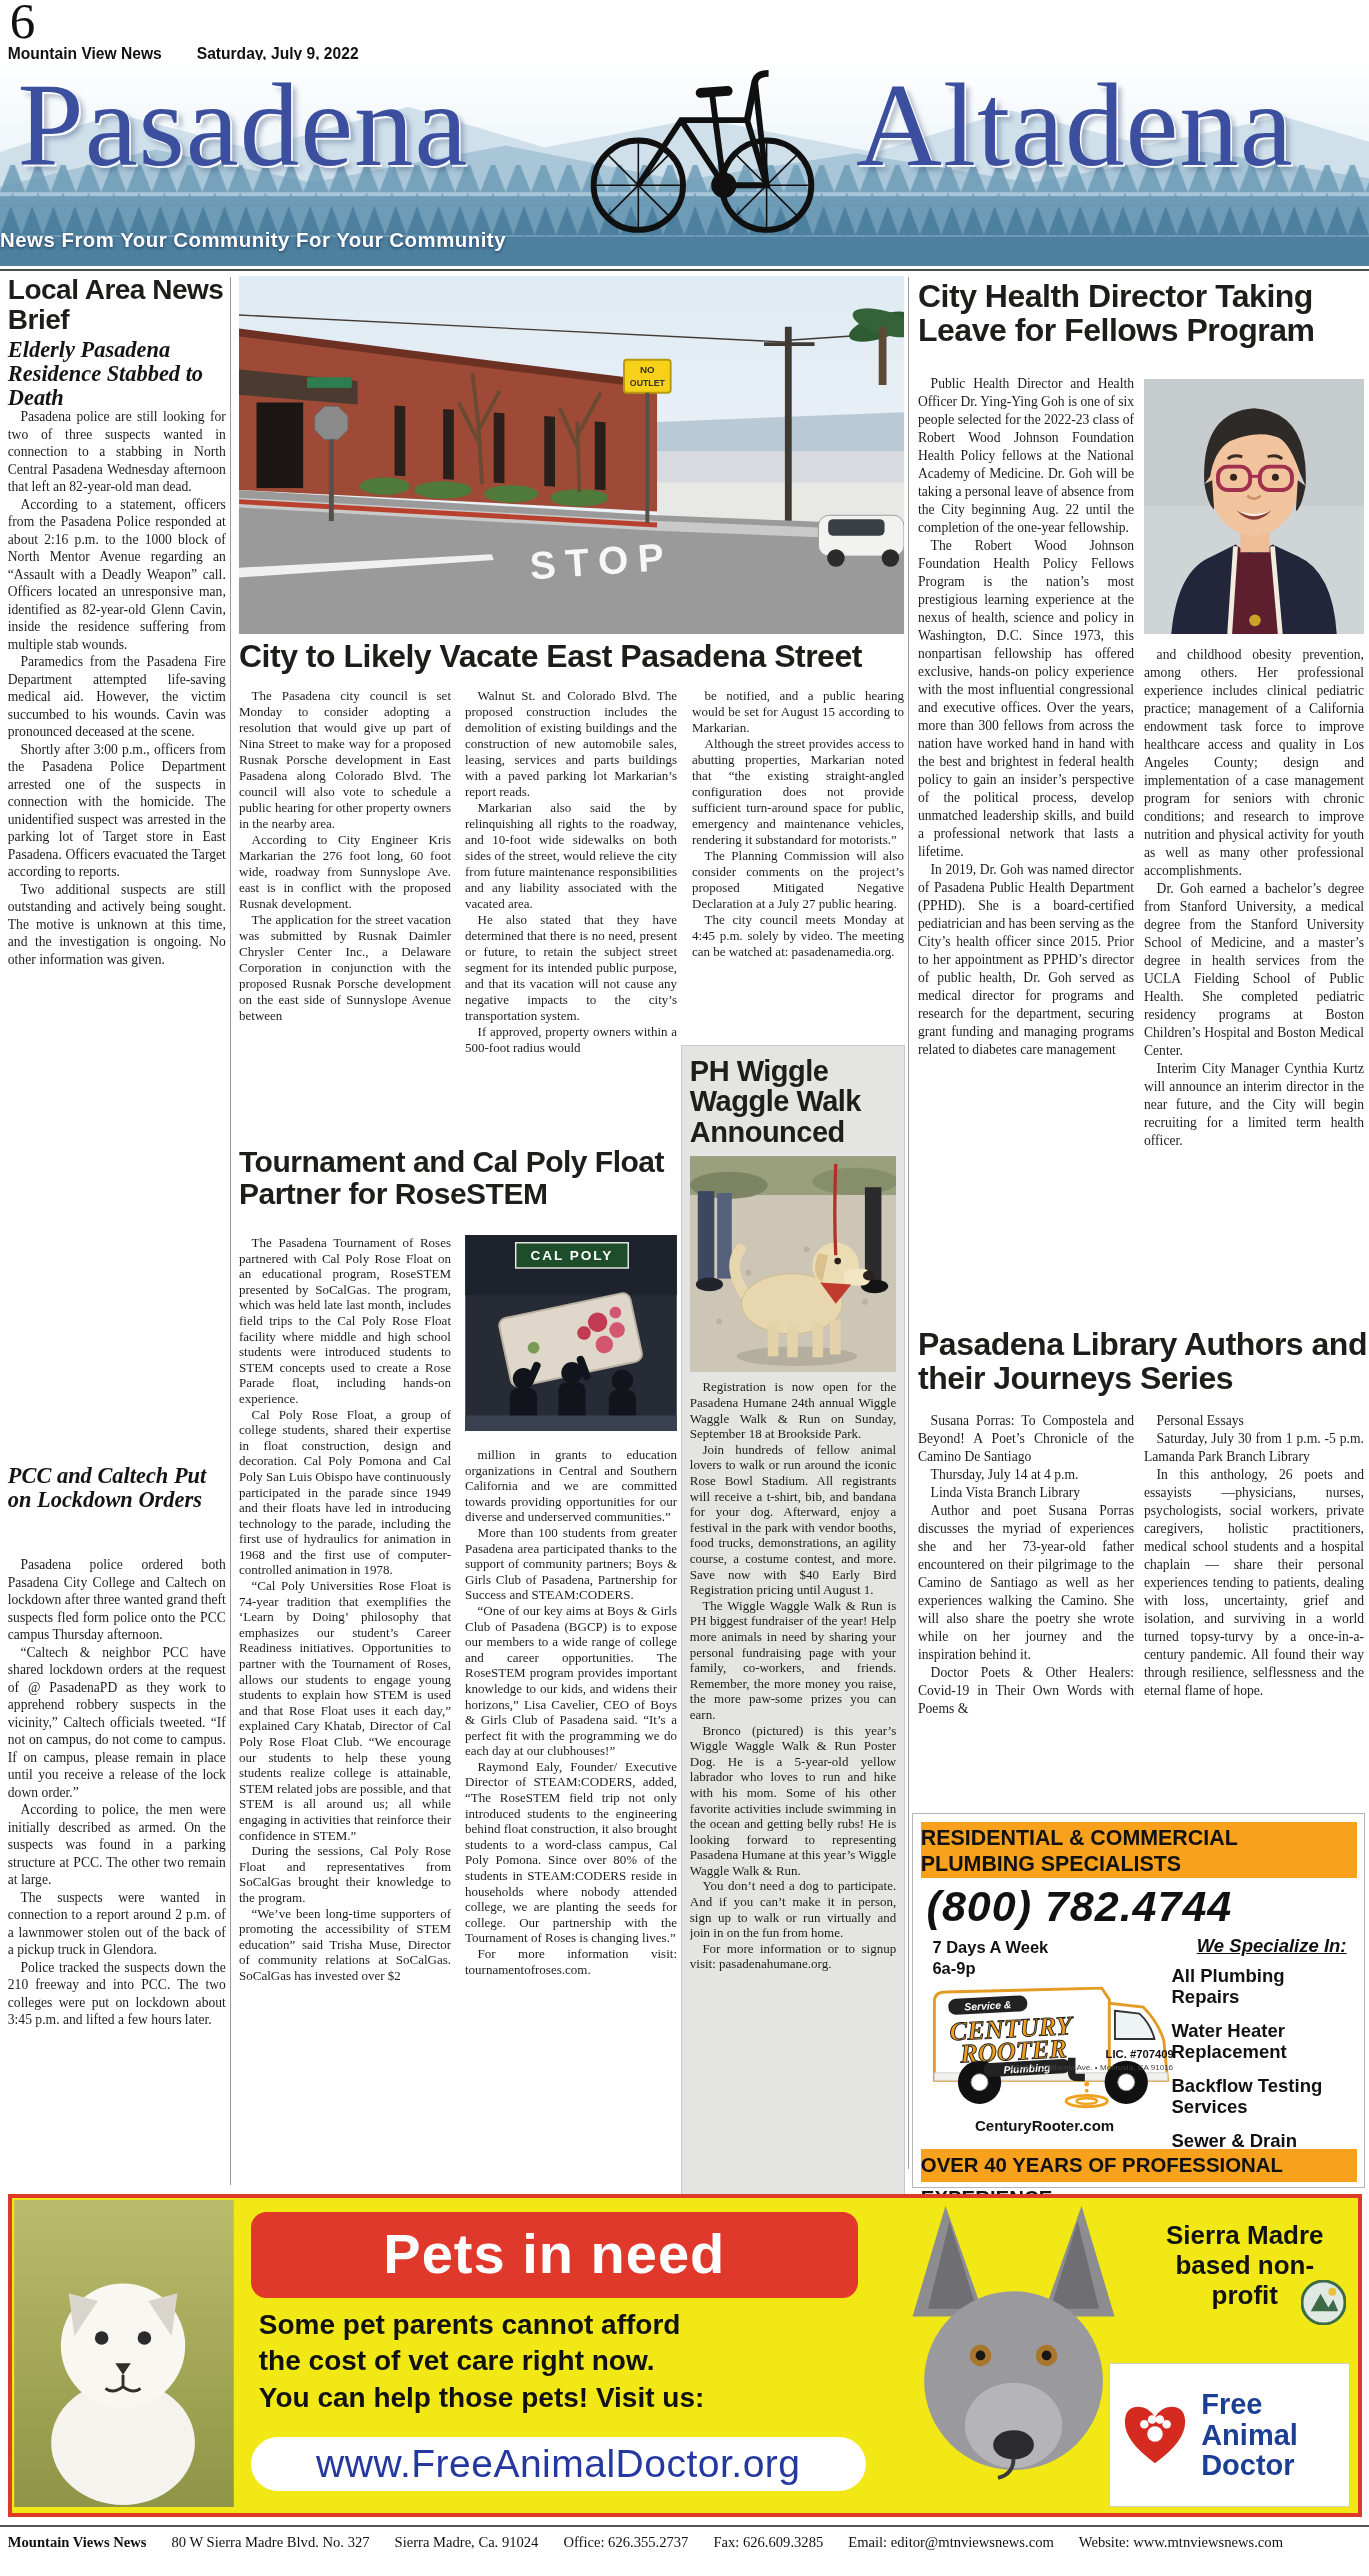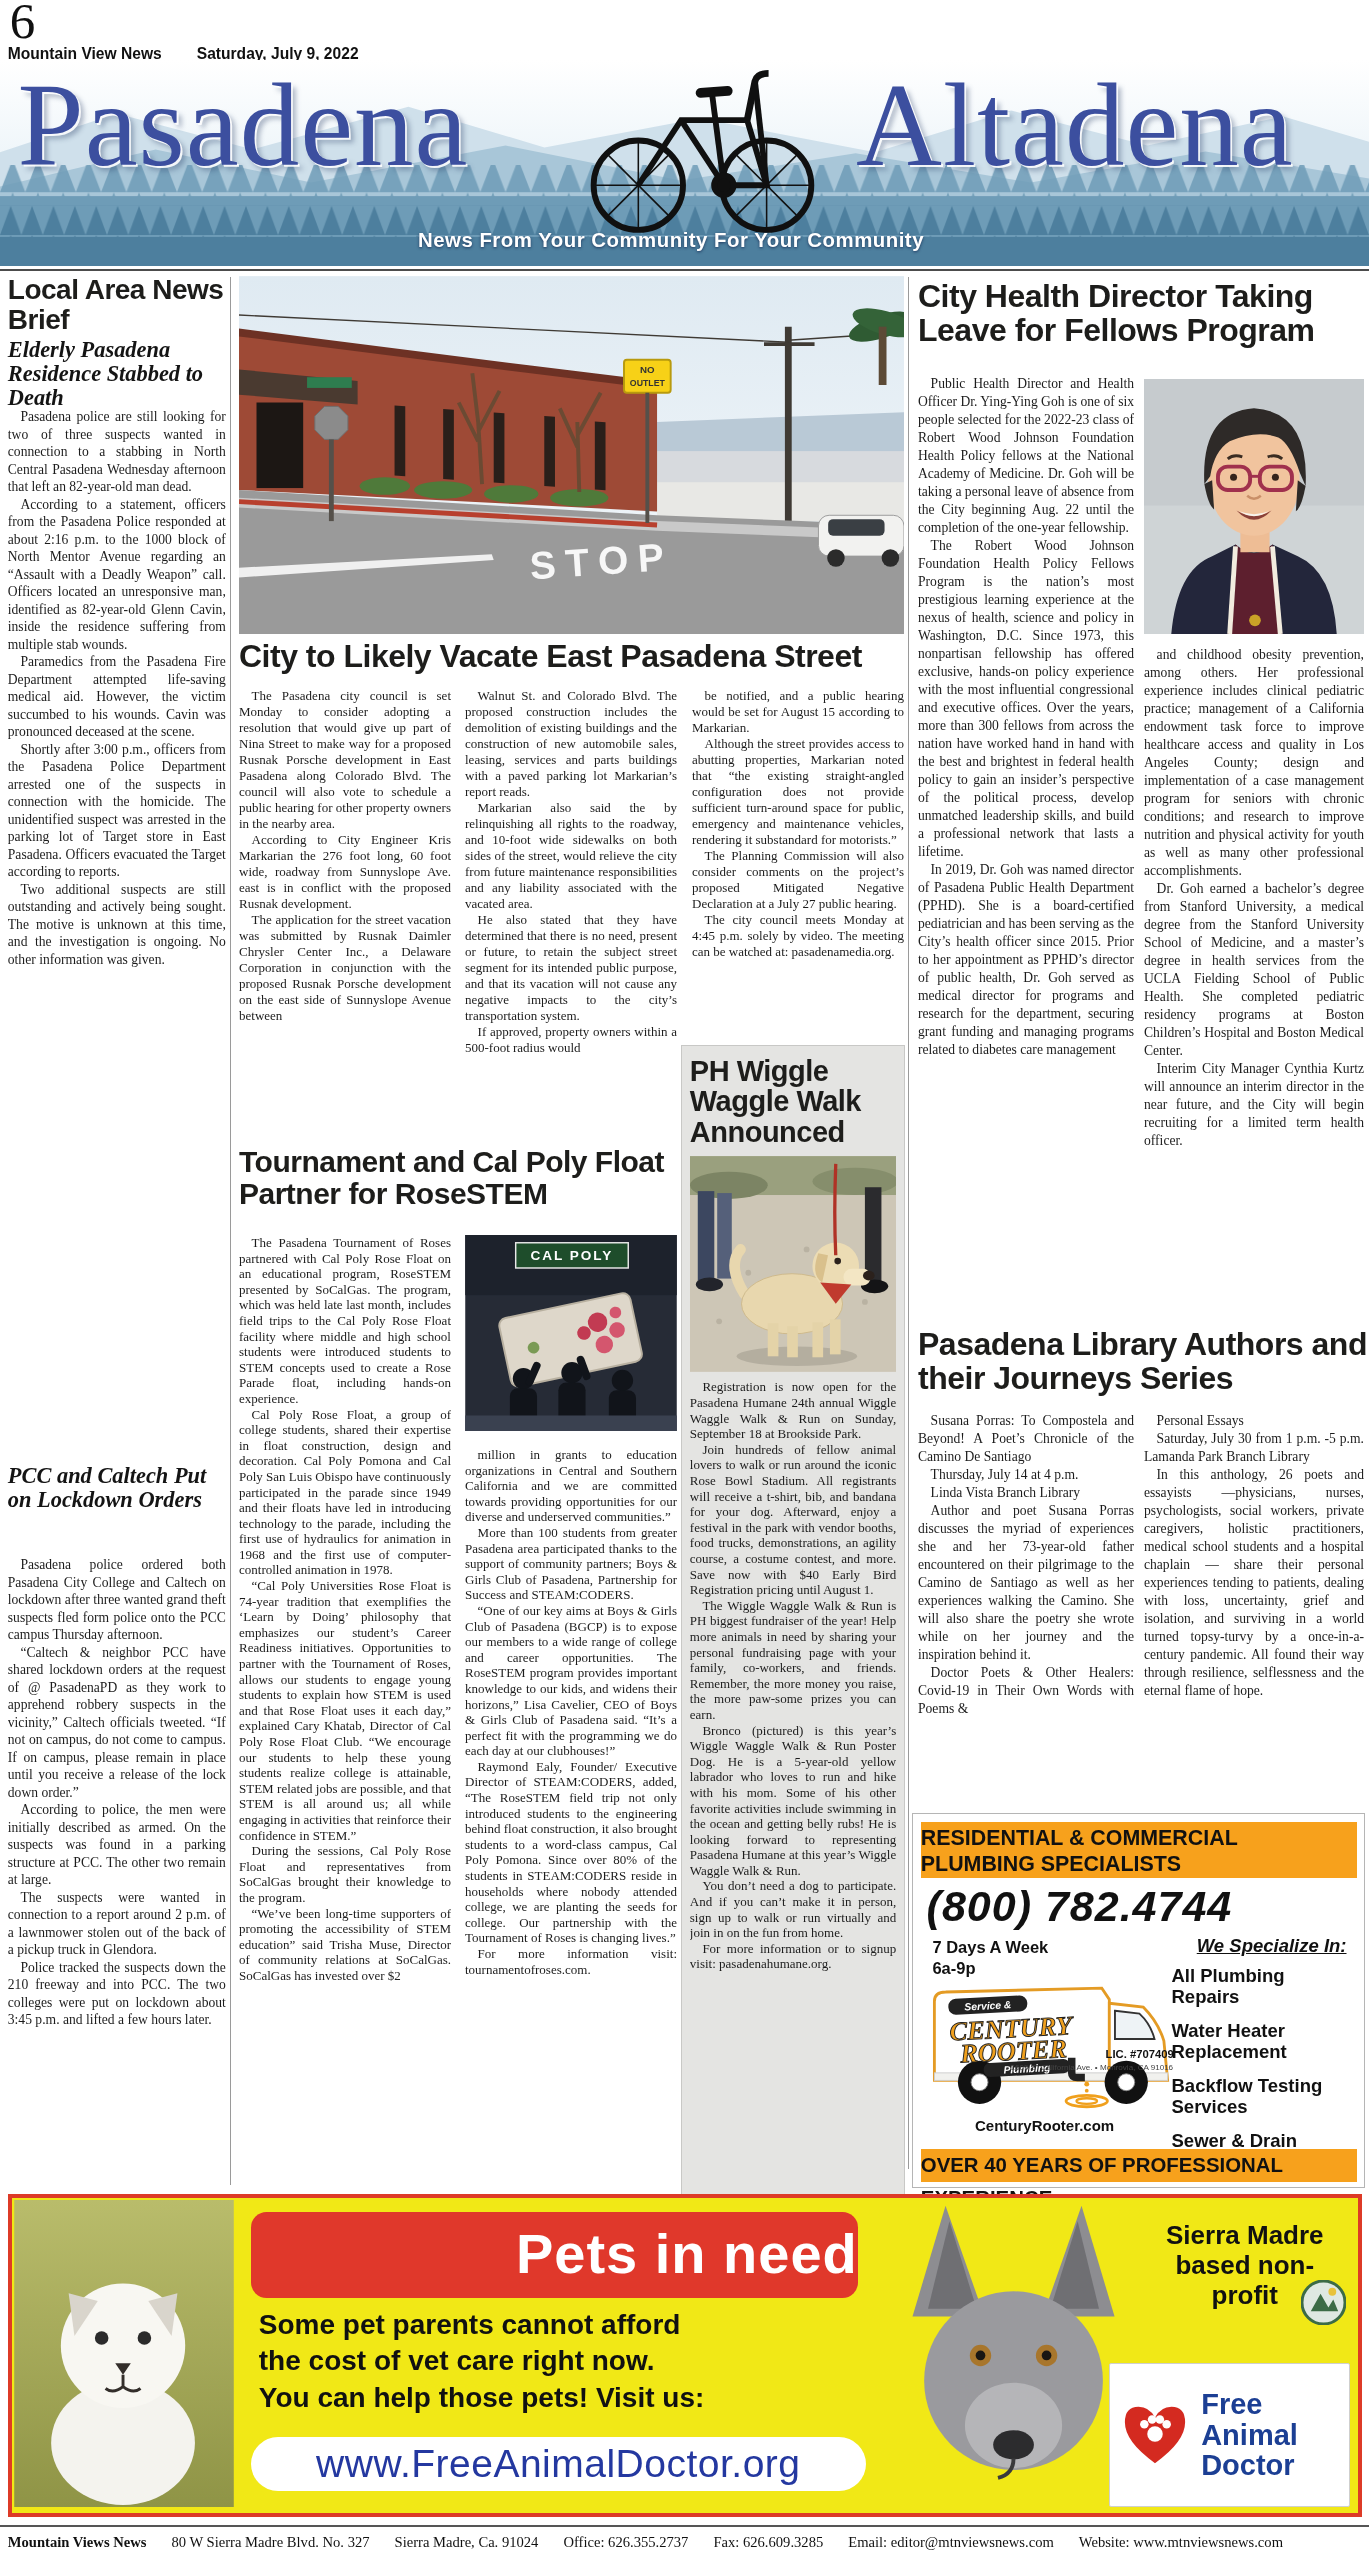--- a/index.html
+++ b/index.html
@@ -12,21 +12,21 @@
               font-weight:bold;font-size:15.6px;color:#111;white-space:nowrap;}
   #issue-line .pub{margin-right:35px;}
   .masthead-art{position:absolute;left:0;top:60px;width:1369px;height:206px;}
   .masthead-art svg.bg{position:absolute;inset:0;}
   .mast-title{position:absolute;font-family:"Liberation Serif",serif;font-size:119px;line-height:1;
               color:#3c4f9f;letter-spacing:1px;
               text-shadow:1.9px 1.9px 0 rgba(255,255,255,.9),4.9px 4.9px 5.8px rgba(40,60,100,.35);}
   #mast-title-left{left:17.5px;top:5.8px;}
   #mast-title-right{left:856px;top:5.8px;}
   #mast-bike{position:absolute;left:580px;top:-33px;}
-  #mast-tagline{position:absolute;left:0;bottom:13.6px;width:1342px;text-align:center;
+  #mast-tagline{position:absolute;left:0;bottom:13.6px;width:1342px;
                 font-family:"Liberation Sans",sans-serif;font-weight:bold;font-size:20.4px;color:#fff;
                 letter-spacing:0.5px;text-shadow:0 1px 2.9px rgba(20,40,80,.85);}
   #mast-rule{position:absolute;left:0;top:269px;width:1369px;height:1.9px;background:#4c4c4c;}
 
   
   .vrule{position:absolute;width:1px;background:#9a9a9a;}
   #vr-left{left:230px;top:277px;height:1908px;}
   #vr-right{left:908px;top:277px;height:1892px;}
   #foot-rule{position:absolute;left:0;top:2525px;width:1369px;height:1.9px;background:#555;}
 
@@ -90,21 +90,21 @@
   #plumb-services .svc{margin-bottom:13.6px;}
   #plumb-van{position:absolute;left:7.8px;top:146px;}
   #plumb-site{position:absolute;left:62px;top:303px;font-weight:bold;font-size:15px;color:#111;}
   #plumb-bottom{top:335px;height:33px;font-size:20.4px;line-height:33px;}
 
   
   #pets-ad{position:absolute;left:7.8px;top:2194px;width:1354px;height:323px;background:#f1e816;
            border:4.9px solid #dd3b27;box-sizing:border-box;font-family:"Liberation Sans",sans-serif;}
   #pets-photo-left{position:absolute;left:1.9px;top:1.9px;width:220px;height:307px;}
   #pets-banner{position:absolute;left:239px;top:13.6px;width:607px;height:86px;background:#e0382b;
-               border-radius:15.6px;color:#fff;font-weight:bold;font-size:56px;text-align:right;
+               border-radius:15.6px;color:#fff;font-weight:bold;font-size:56px;text-align:center;
                line-height:84px;letter-spacing:1px;}
   #pets-text{position:absolute;left:247px;top:109px;width:593px;font-weight:bold;font-size:28px;
              line-height:1.3;color:#111;}
   #pets-url{position:absolute;left:239px;top:239px;width:615px;height:54px;background:#fff;
             border-radius:27px;text-align:center;line-height:53px;font-weight:normal;font-size:39px;
             color:#2438a0;letter-spacing:0.5px;}
   #pets-photo-mid{position:absolute;left:877px;top:1.9px;width:251px;height:307px;}
   #pets-nonprofit{position:absolute;left:1136px;top:23px;width:194px;text-align:center;
                   font-weight:bold;font-size:26px;line-height:1.15;color:#111;}
   #pets-npo-logo{position:absolute;left:1289px;top:82px;}

